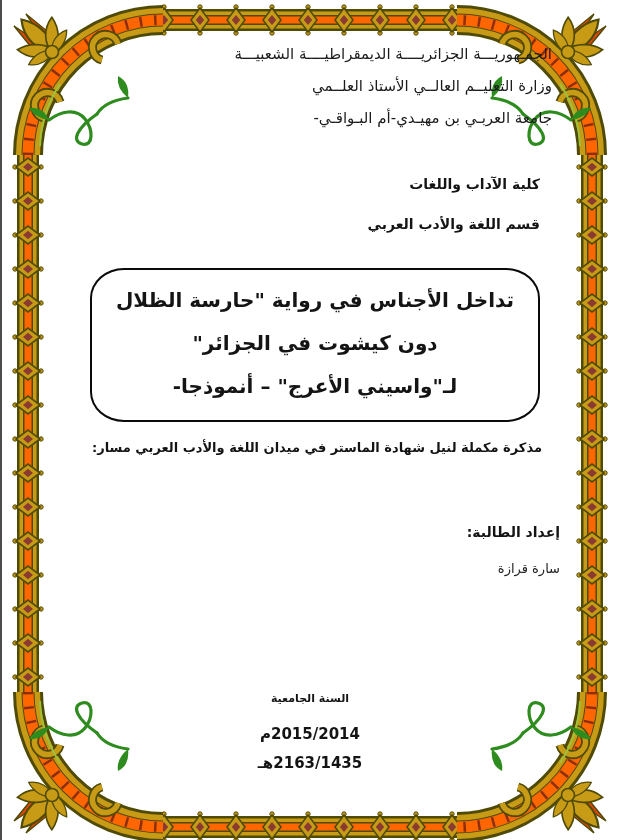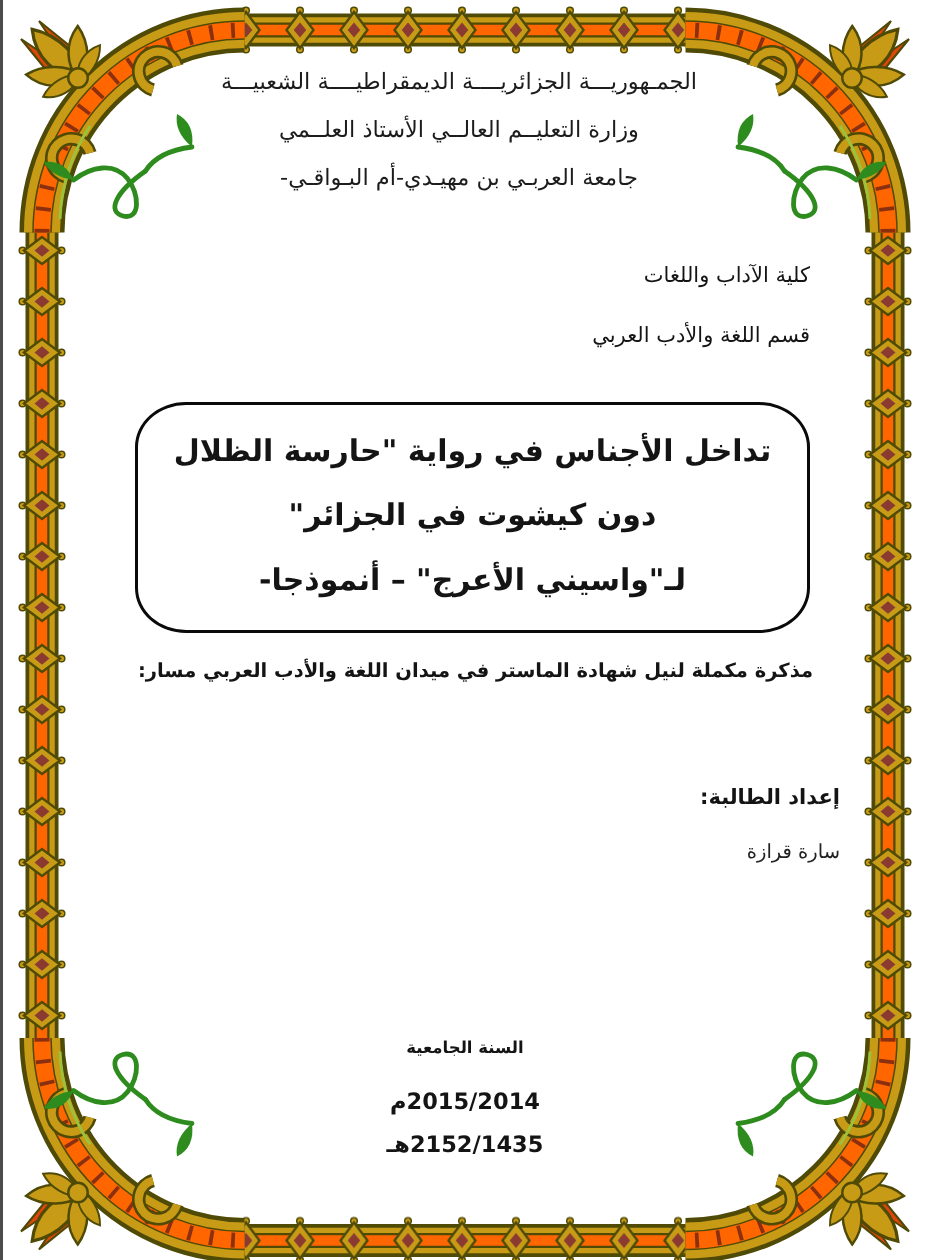--- a/index.html
+++ b/index.html
@@ -3,24 +3,24 @@
 <meta charset="utf-8">
 <style>
   html,body{margin:0;padding:0;background:#ffffff;}
   .page{
     position:relative;width:620px;height:840px;overflow:hidden;
     background:#ffffff;color:#141414;direction:rtl;
     font-family:"DejaVu Sans",sans-serif;
   }
   .border-svg{position:absolute;inset:0;pointer-events:none;}
   .abs{position:absolute;}
-  .header-block{top:38px;left:60px;right:68px;text-align:center;
+  .header-block{top:38px;left:60px;right:68px;
     font-size:15px;line-height:32px;color:#1c1c1c;}
   .faculty-block{top:176px;right:80px;text-align:right;
-    font-weight:normal;font-size:14px;}
+    font-weight:bold;font-size:14px;}
   .faculty-block .l2{margin-top:24px;}
   .title-box{
     top:268px;left:90px;width:450px;height:154px;box-sizing:border-box;
     border:2px solid #0a0a0a;border-radius:34px/30px;
     text-align:center;font-weight:bold;font-size:20px;
     padding-top:9px;overflow:hidden;
   }
   .title-box .tl{line-height:43px;white-space:nowrap;}
   .note-block{top:434px;left:54px;right:40px;text-align:center;
     font-weight:bold;font-size:13px;line-height:27px;}
@@ -162,16 +162,16 @@
 
   <div class="abs student-block">
     <div class="person-label">إعداد الطالبة:</div>
     <div class="person-name">سارة قرازة</div>
   </div>
 
 
   <div class="abs year-block">
     <div class="year-label">السنة الجامعية</div>
     <div class="year-g">2015/2014م</div>
-    <div class="year-h">2152/1435هـ</div>
+    <div class="year-h">2163/1435هـ</div>
   </div>
 
 </div>
 
 </body></html>

